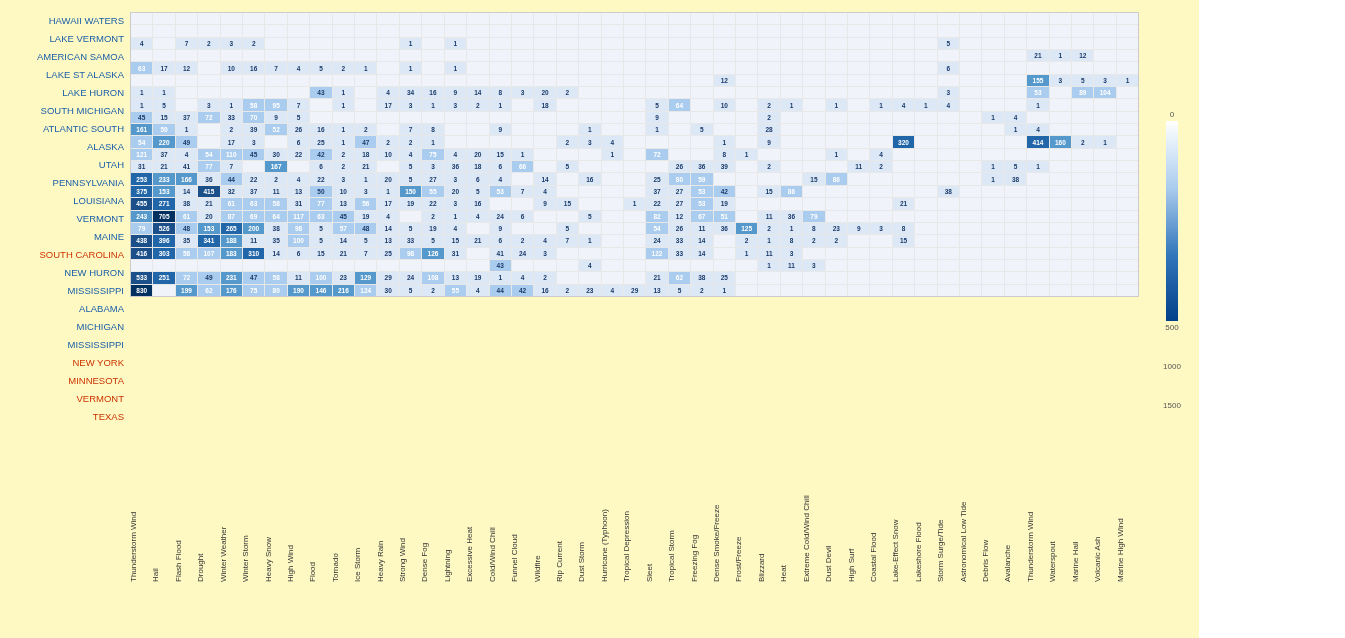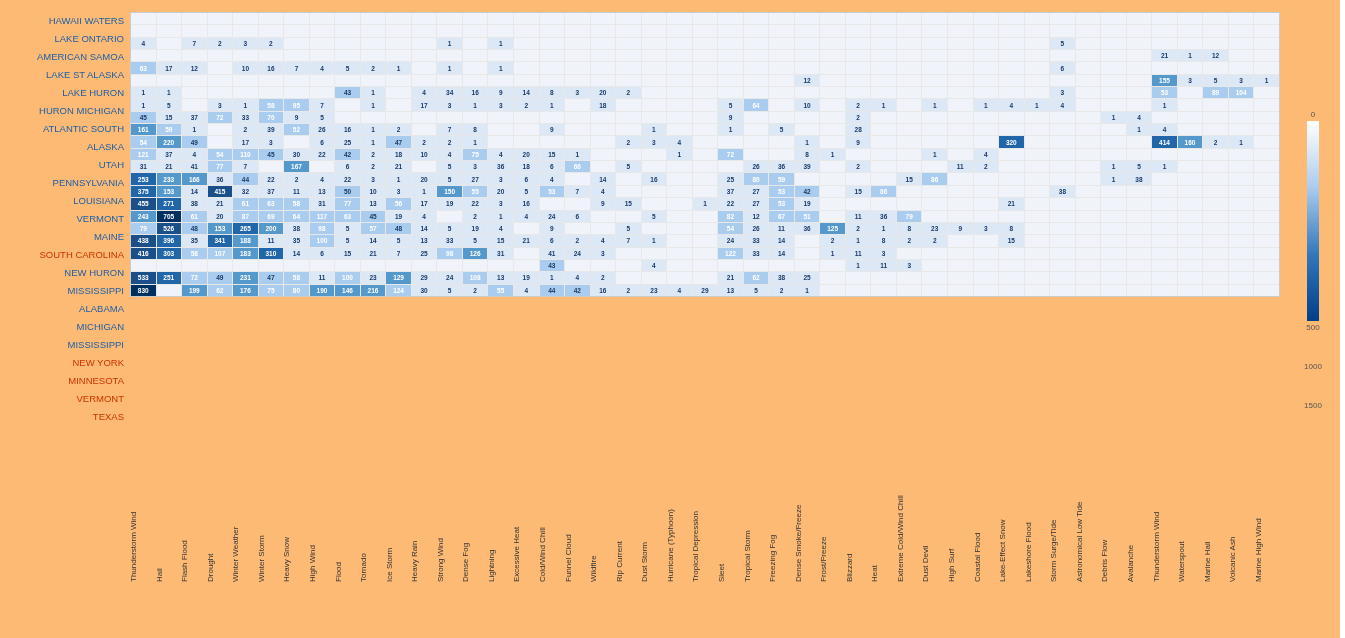--- a/index.html
+++ b/index.html
@@ -90,41 +90,41 @@
       text-align: left;
       line-height: 1.1;
       padding-bottom: 2px;
       white-space: nowrap;
       overflow: hidden;
     }
   </style>
 </head>
 <body>
 
-<div style="position:relative; width:1340px; height:638px; background:#fdba74;">
+<div style="position:relative; width:1199px; height:638px; background:#fef9c3;">
 
   <div class="header">
     <span class="header-title"></span>
     <div class="header-right">
       <span></span>
       <span class="header-icon"></span>
       <span class="header-icon"></span>
       <span class="header-icon"></span>
     </div>
   </div>
 
   <div style="display:flex; flex-direction:row; padding:0 60px 0 0; height:570px;">
 
     <div class="y-axis" id="y-axis-container">
     <div class="y-label">HAWAII WATERS</div>
-        <div class="y-label">LAKE ONTARIO</div>
+        <div class="y-label">LAKE VERMONT</div>
         <div class="y-label">AMERICAN SAMOA</div>
         <div class="y-label">LAKE ST ALASKA</div>
         <div class="y-label">LAKE HURON</div>
-        <div class="y-label">HURON MICHIGAN</div>
+        <div class="y-label">SOUTH MICHIGAN</div>
         <div class="y-label">ATLANTIC SOUTH</div>
         <div class="y-label">ALASKA</div>
         <div class="y-label">UTAH</div>
         <div class="y-label">PENNSYLVANIA</div>
         <div class="y-label">LOUISIANA</div>
         <div class="y-label">VERMONT</div>
         <div class="y-label">MAINE</div>
         <div class="y-label" style="color: rgb(204, 51, 0);">SOUTH CAROLINA</div>
         <div class="y-label">NEW HURON</div>
         <div class="y-label">MISSISSIPPI</div>

